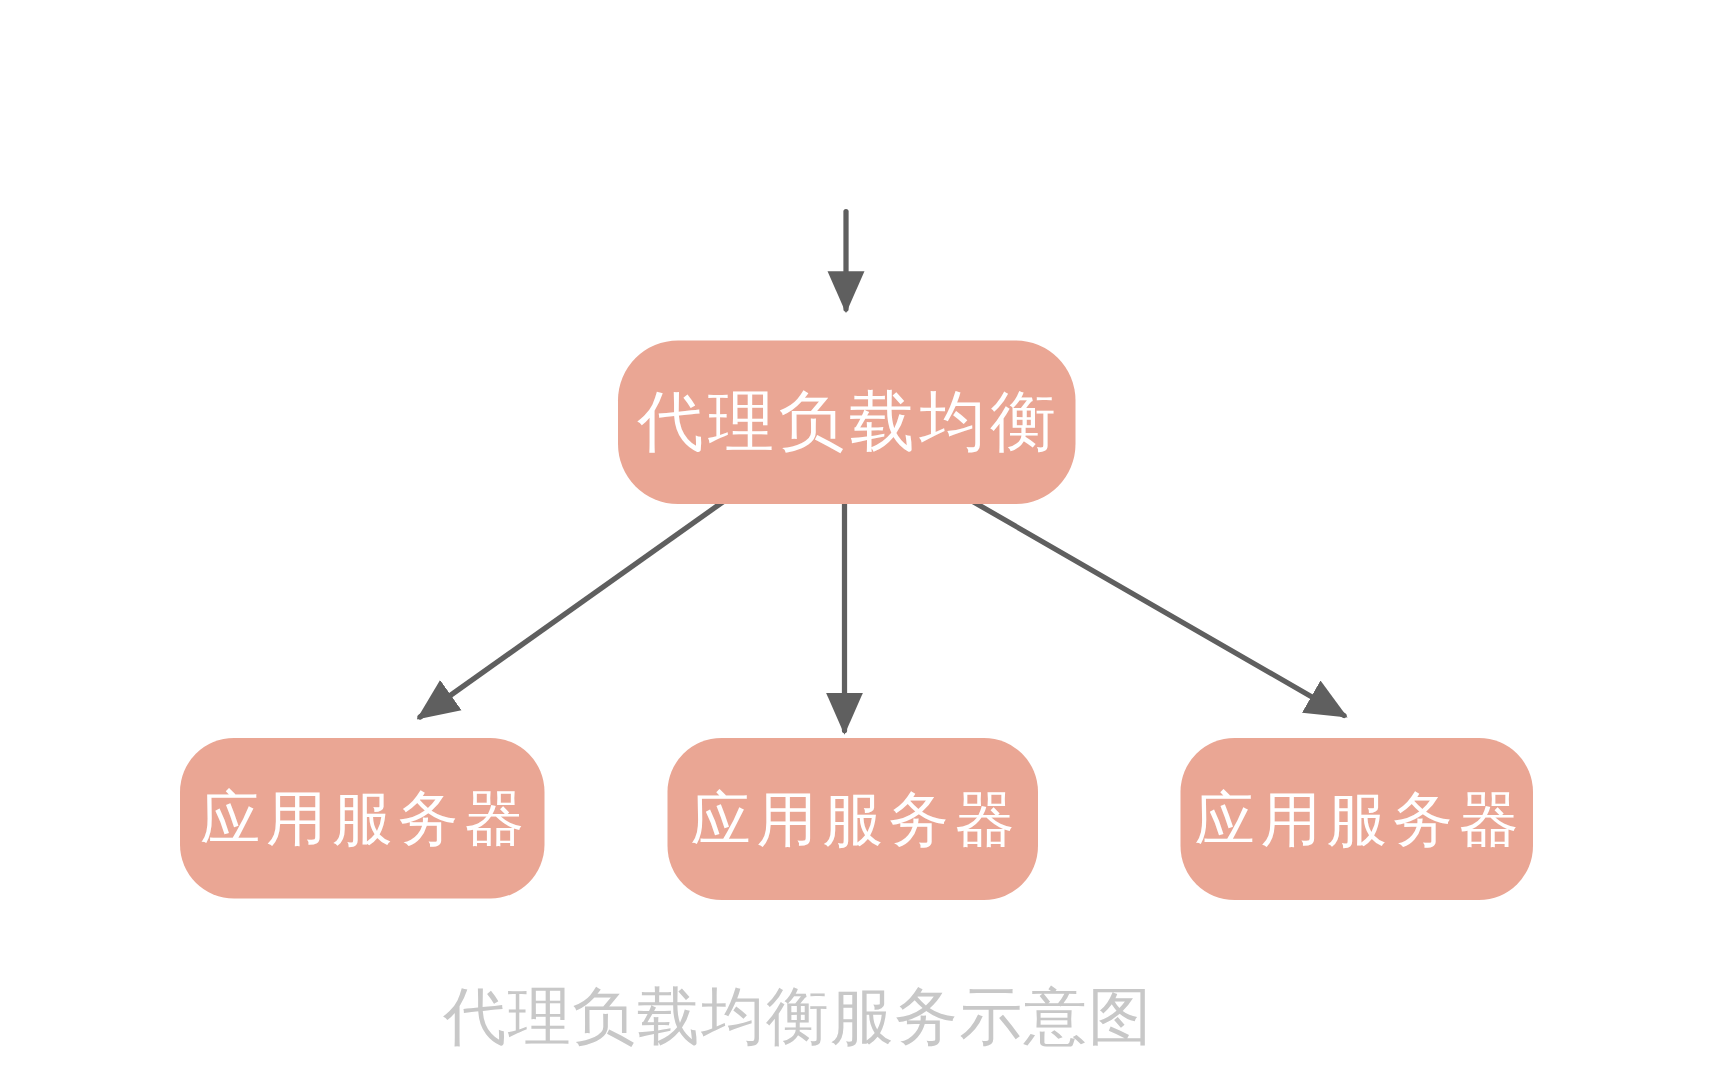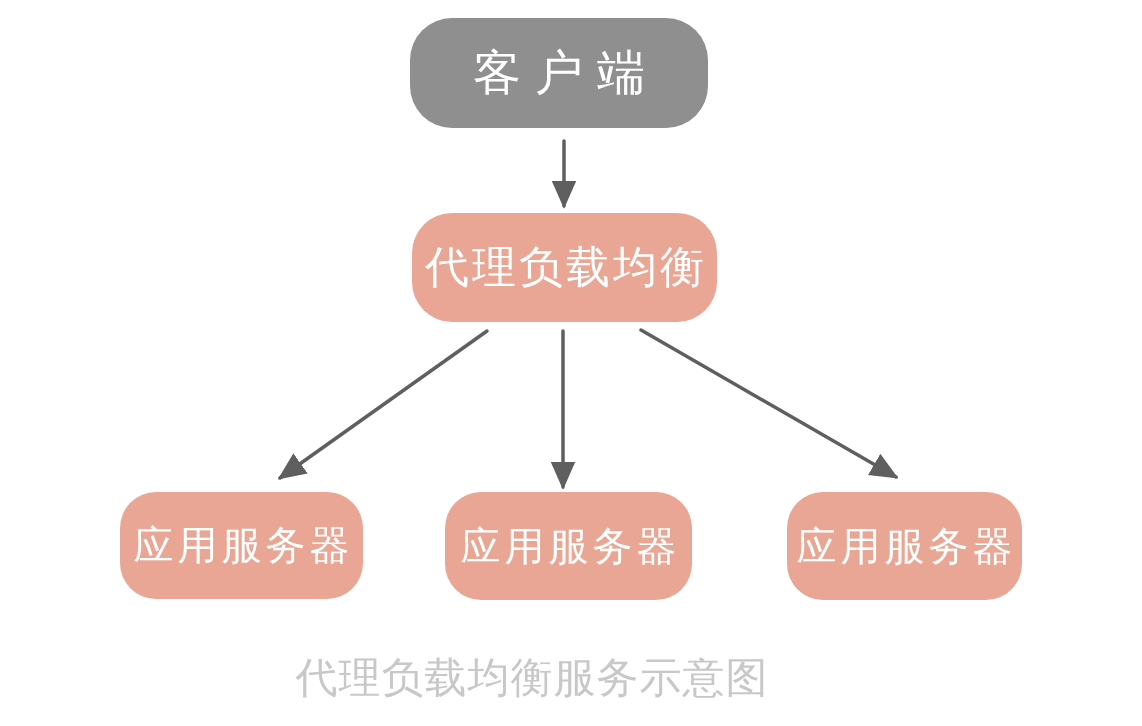--- a/index.html
+++ b/index.html
@@ -38,21 +38,21 @@
   .node-client {
     left: 410px; top: 18px;
     width: 298px; height: 110px;
     background: var(--client-box, #8f8f8f);
     border-radius: 42px;
     font-size: 48px;
     letter-spacing: 14px;
     text-indent: 14px;
   }
   .node-proxy {
-    left: 412px; top: 213px;
+    left: 412px; top: 227px;
     width: 305px; height: 109px;
     background: var(--proxy-box, #eaa694);
     border-radius: 40px;
     font-size: 44px;
     letter-spacing: 3px;
     text-indent: 3px;
   }
   .node-server {
     background: var(--server-box, #eaa694);
     border-radius: 36px;
@@ -85,21 +85,20 @@
       <marker id="arrowhead" viewBox="0 0 10 10" refX="9" refY="5" markerWidth="8" markerHeight="8" orient="auto" markerUnits="strokeWidth">
         <path d="M0,0.6 L10,5 L0,9.4 Z" fill="currentColor"></path>
       </marker>
     </defs>
     <line x1="564" y1="141" x2="564" y2="206" stroke="currentColor" stroke-width="3.5" stroke-linecap="round" marker-end="url(#arrowhead)"></line>
     <line x1="487" y1="331" x2="280" y2="478" stroke="currentColor" stroke-width="3.5" stroke-linecap="round" marker-end="url(#arrowhead)"></line>
     <line x1="563" y1="331" x2="563" y2="487" stroke="currentColor" stroke-width="3.5" stroke-linecap="round" marker-end="url(#arrowhead)"></line>
     <line x1="641" y1="330" x2="896" y2="477" stroke="currentColor" stroke-width="3.5" stroke-linecap="round" marker-end="url(#arrowhead)"></line>
   </svg>
 
-  <div class="node node-client">客户端</div>
 
   <div class="node node-proxy">代理负载均衡</div>
 
   <div class="node node-server node-server-1">应用服务器</div>
 
   <div class="node node-server node-server-2">应用服务器</div>
 
   <div class="node node-server node-server-3">应用服务器</div>
 
   <div class="caption">代理负载均衡服务示意图</div>

